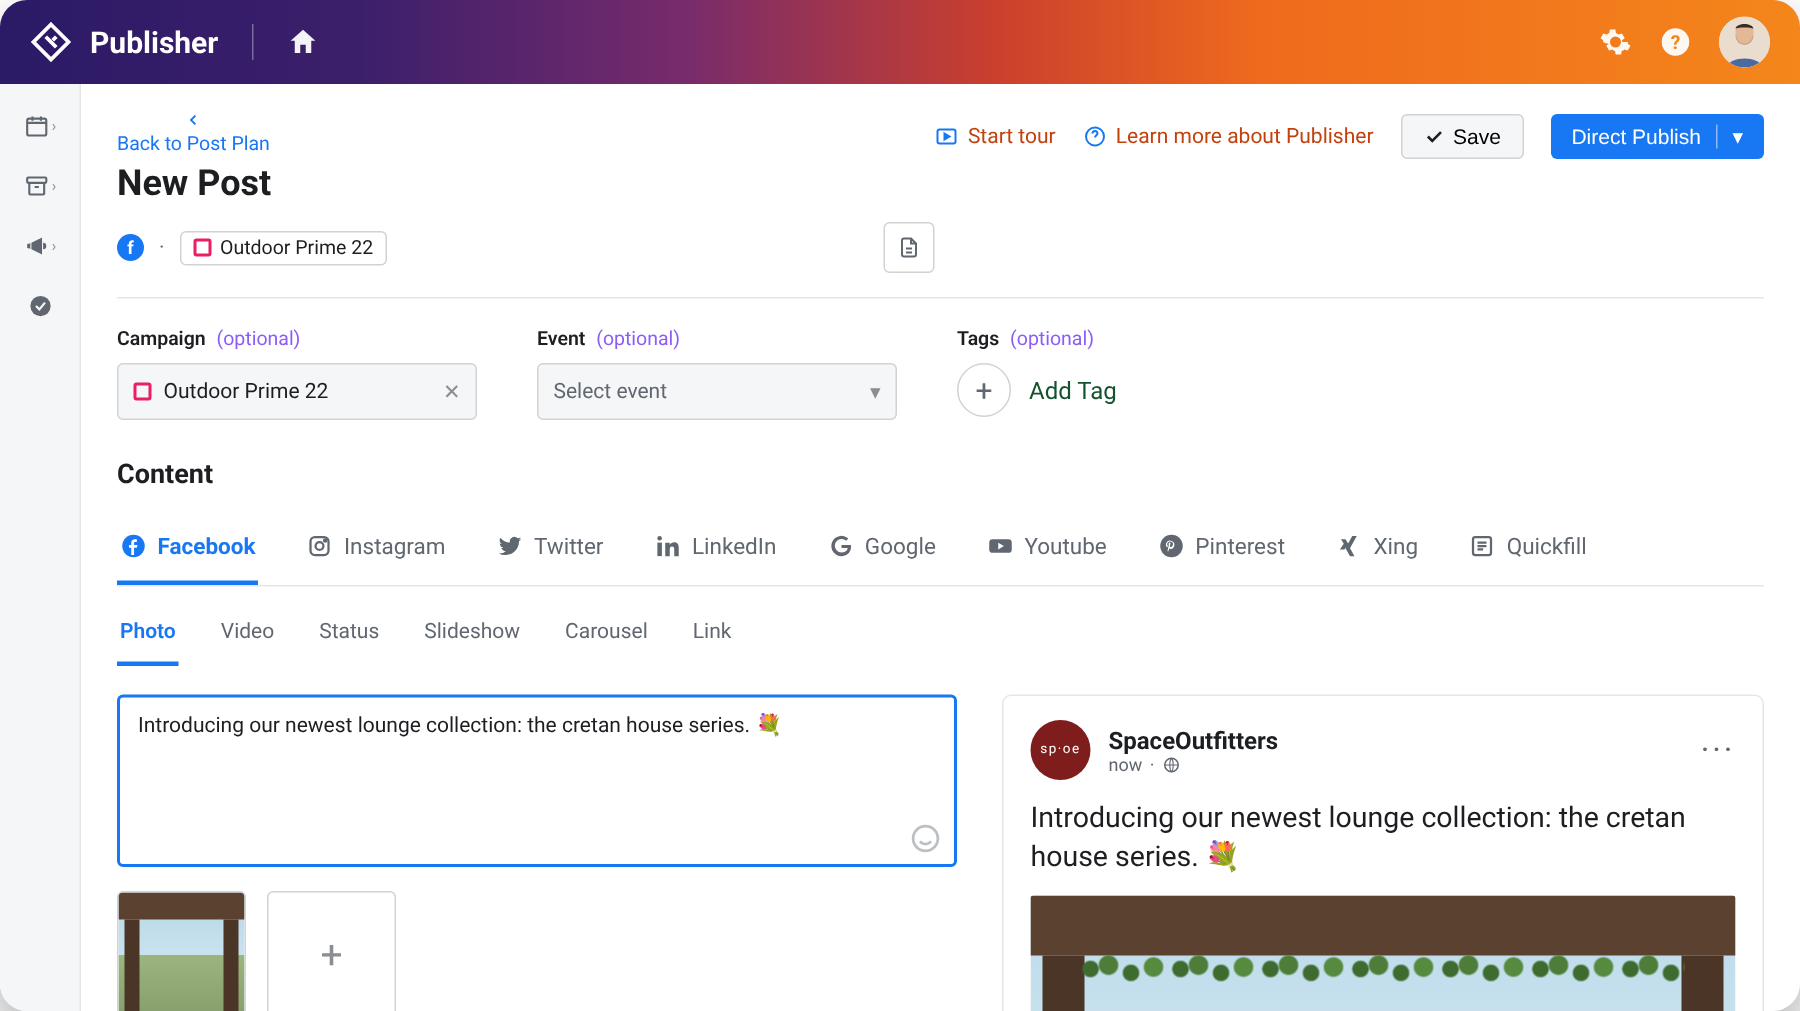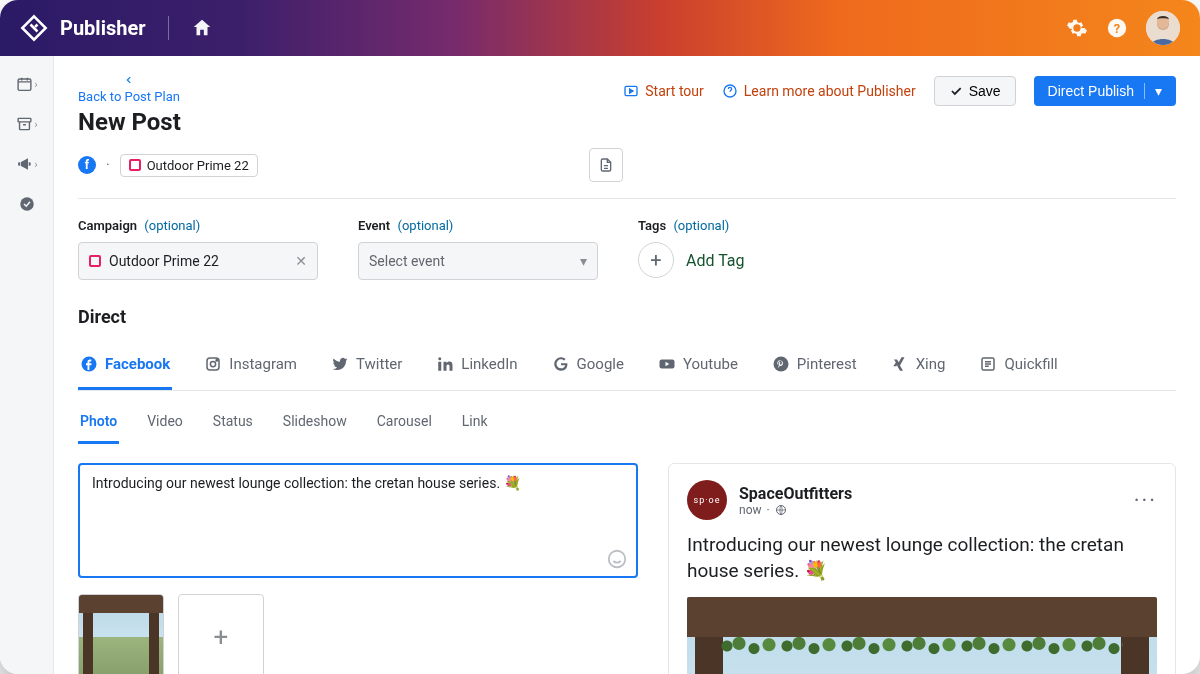--- a/index.html
+++ b/index.html
@@ -27,21 +27,21 @@
 .camp-sq { width:12px;height:12px;border:2px solid #e91e63; border-radius:2px;}
 .actions { display:flex; align-items:center; gap:18px; padding-top:6px;}
 .alink { color:#c2410c; font-size:14px; display:flex; align-items:center; gap:6px; cursor:pointer;}
 .btn-save { background:#f5f6f7; border:1px solid #d0d2d6; border-radius:4px; padding:6px 14px; font-size:14px; display:flex; align-items:center; gap:6px; cursor:pointer;}
 .btn-primary { background:#1877f2; color:#fff; border:none; border-radius:4px; padding:7px 14px; font-size:14px; display:flex; align-items:center; gap:10px; cursor:pointer;}
 .btn-primary .caret { border-left:1px solid rgba(255,255,255,.5); padding-left:10px;}
 .doc-btn { width:34px;height:34px;border:1px solid #d0d2d6; border-radius:4px; display:flex;align-items:center;justify-content:center; cursor:pointer; margin-left:auto;}
 hr.sep { border:none; border-top:1px solid #e5e6e8; margin:16px 0;}
 .fieldrow { display:flex; gap:40px; }
 .fld label { font-size:13px; color:#1c1e21; font-weight:600;}
-.fld .opt { font-weight:400; color:#0369a1; margin-left:4px;}
+.fld .opt { font-weight:400; color:#8b5cf6; margin-left:4px;}
 .selectish { margin-top:8px; background:#f5f6f7; border:1px solid #d0d2d6; border-radius:4px; height:38px; padding:0 10px; display:flex; align-items:center; gap:8px; font-size:14px; color:#1c1e21; cursor:pointer;}
 .selectish.muted { color:#606770;}
 .fld .selectish { width:240px; justify-content:space-between;}
 .chipx { color:#8a8d91; cursor:pointer;}
 .addtag { display:flex; align-items:center; gap:12px; margin-top:8px;}
 .pluscirc { width:36px;height:36px;border:1px solid #d0d2d6;border-radius:50%; display:flex;align-items:center;justify-content:center; color:#606770; font-size:20px; cursor:pointer;}
 .content-h { font-size:18px; font-weight:700; margin-top:26px;}
 .socialtabs { display:flex; gap:30px; border-bottom:1px solid #e5e6e8; margin-top:18px;}
 .stab { display:flex; align-items:center; gap:7px; padding:10px 2px 14px; color:#606770; font-size:15px; cursor:pointer; border-bottom:3px solid transparent;}
 .stab.active { color:#1877f2; font-weight:700; border-bottom-color:#1877f2;}
@@ -216,21 +216,21 @@
         </div>
         <div class="fld">
           <label><span>Tags</span> <span class="opt">(optional)</span></label>
           <div class="addtag">
             <div class="pluscirc">+</div>
             <span style="color:#14532d">Add Tag</span>
           </div>
         </div>
       </div>
 
-      <div class="content-h">Direct</div>
+      <div class="content-h">Content</div>
 
       <div class="socialtabs">
         <div class="stab active">
             <svg viewBox="0 0 24 24" fill="#1877f2">
               <circle cx="12" cy="12" r="10"></circle>
               <path d="M13.5 8.5H15V6h-2c-1.7 0-3 1.3-3 3v2H8v2.5h2V20h2.5v-6.5H15l.5-2.5h-3V9c0-.3.2-.5.5-.5z" fill="#fff"></path>
             </svg>
             <span>Facebook</span>
           </div>
         <div class="stab">

